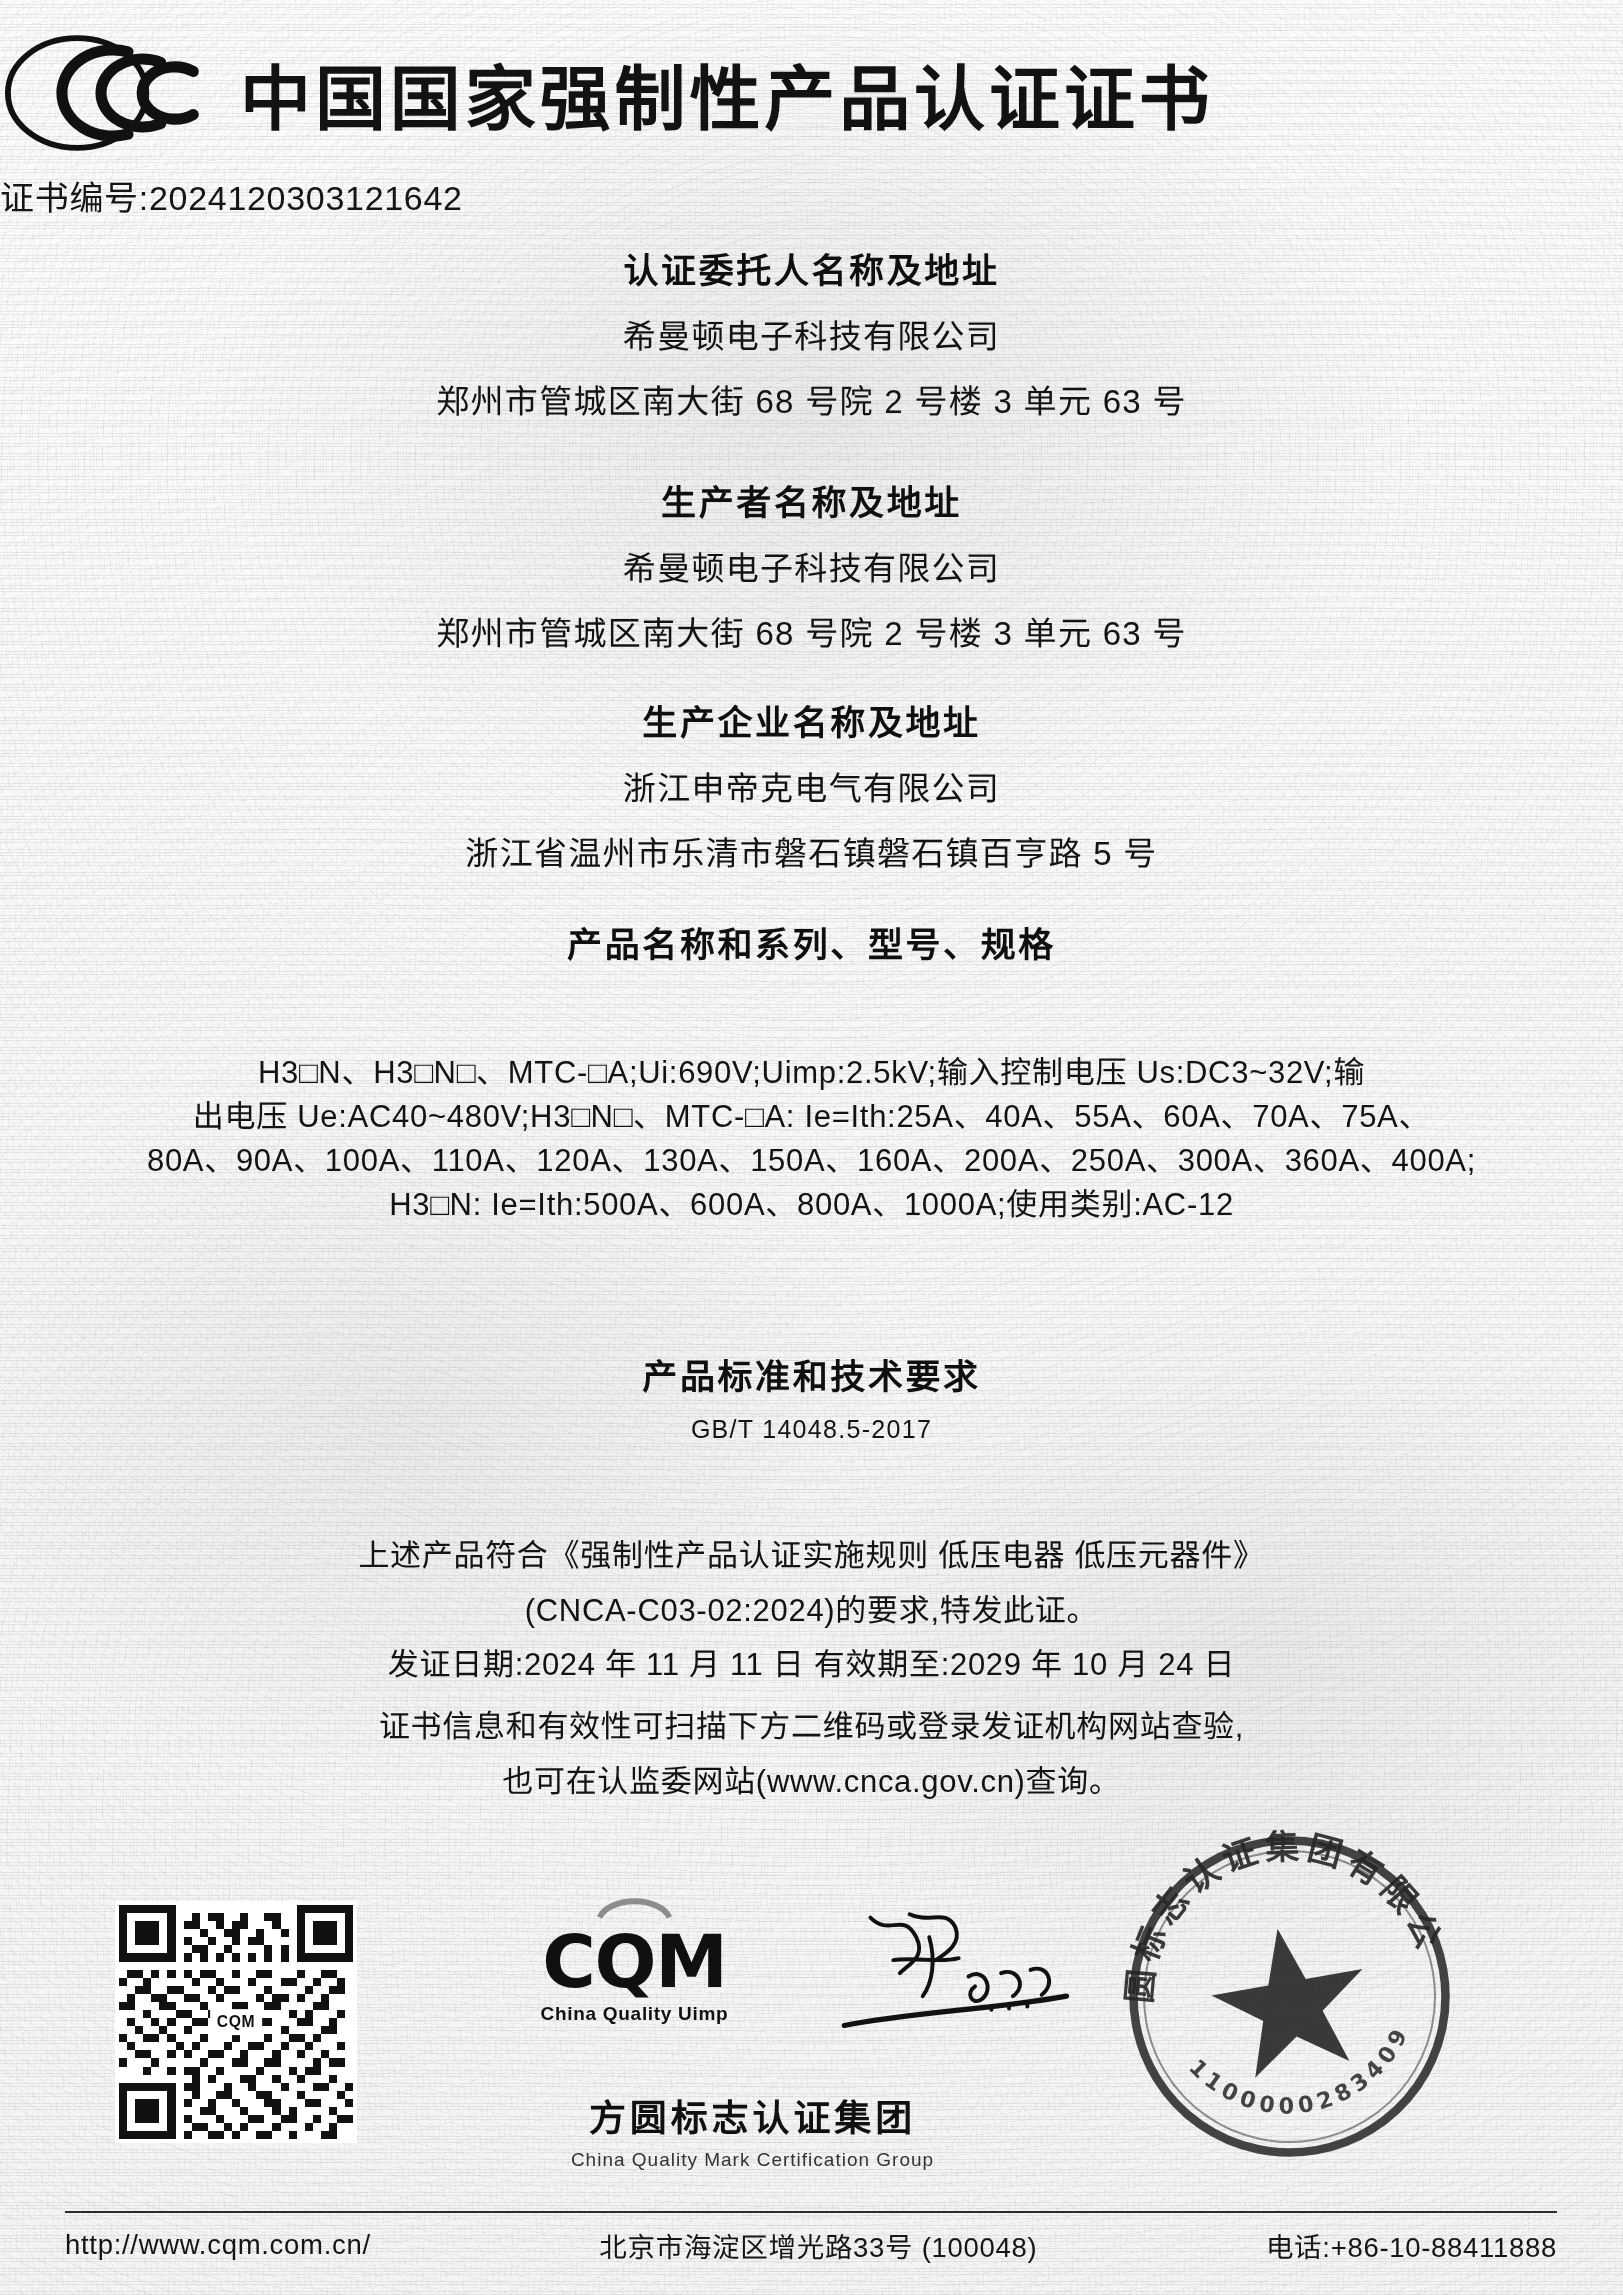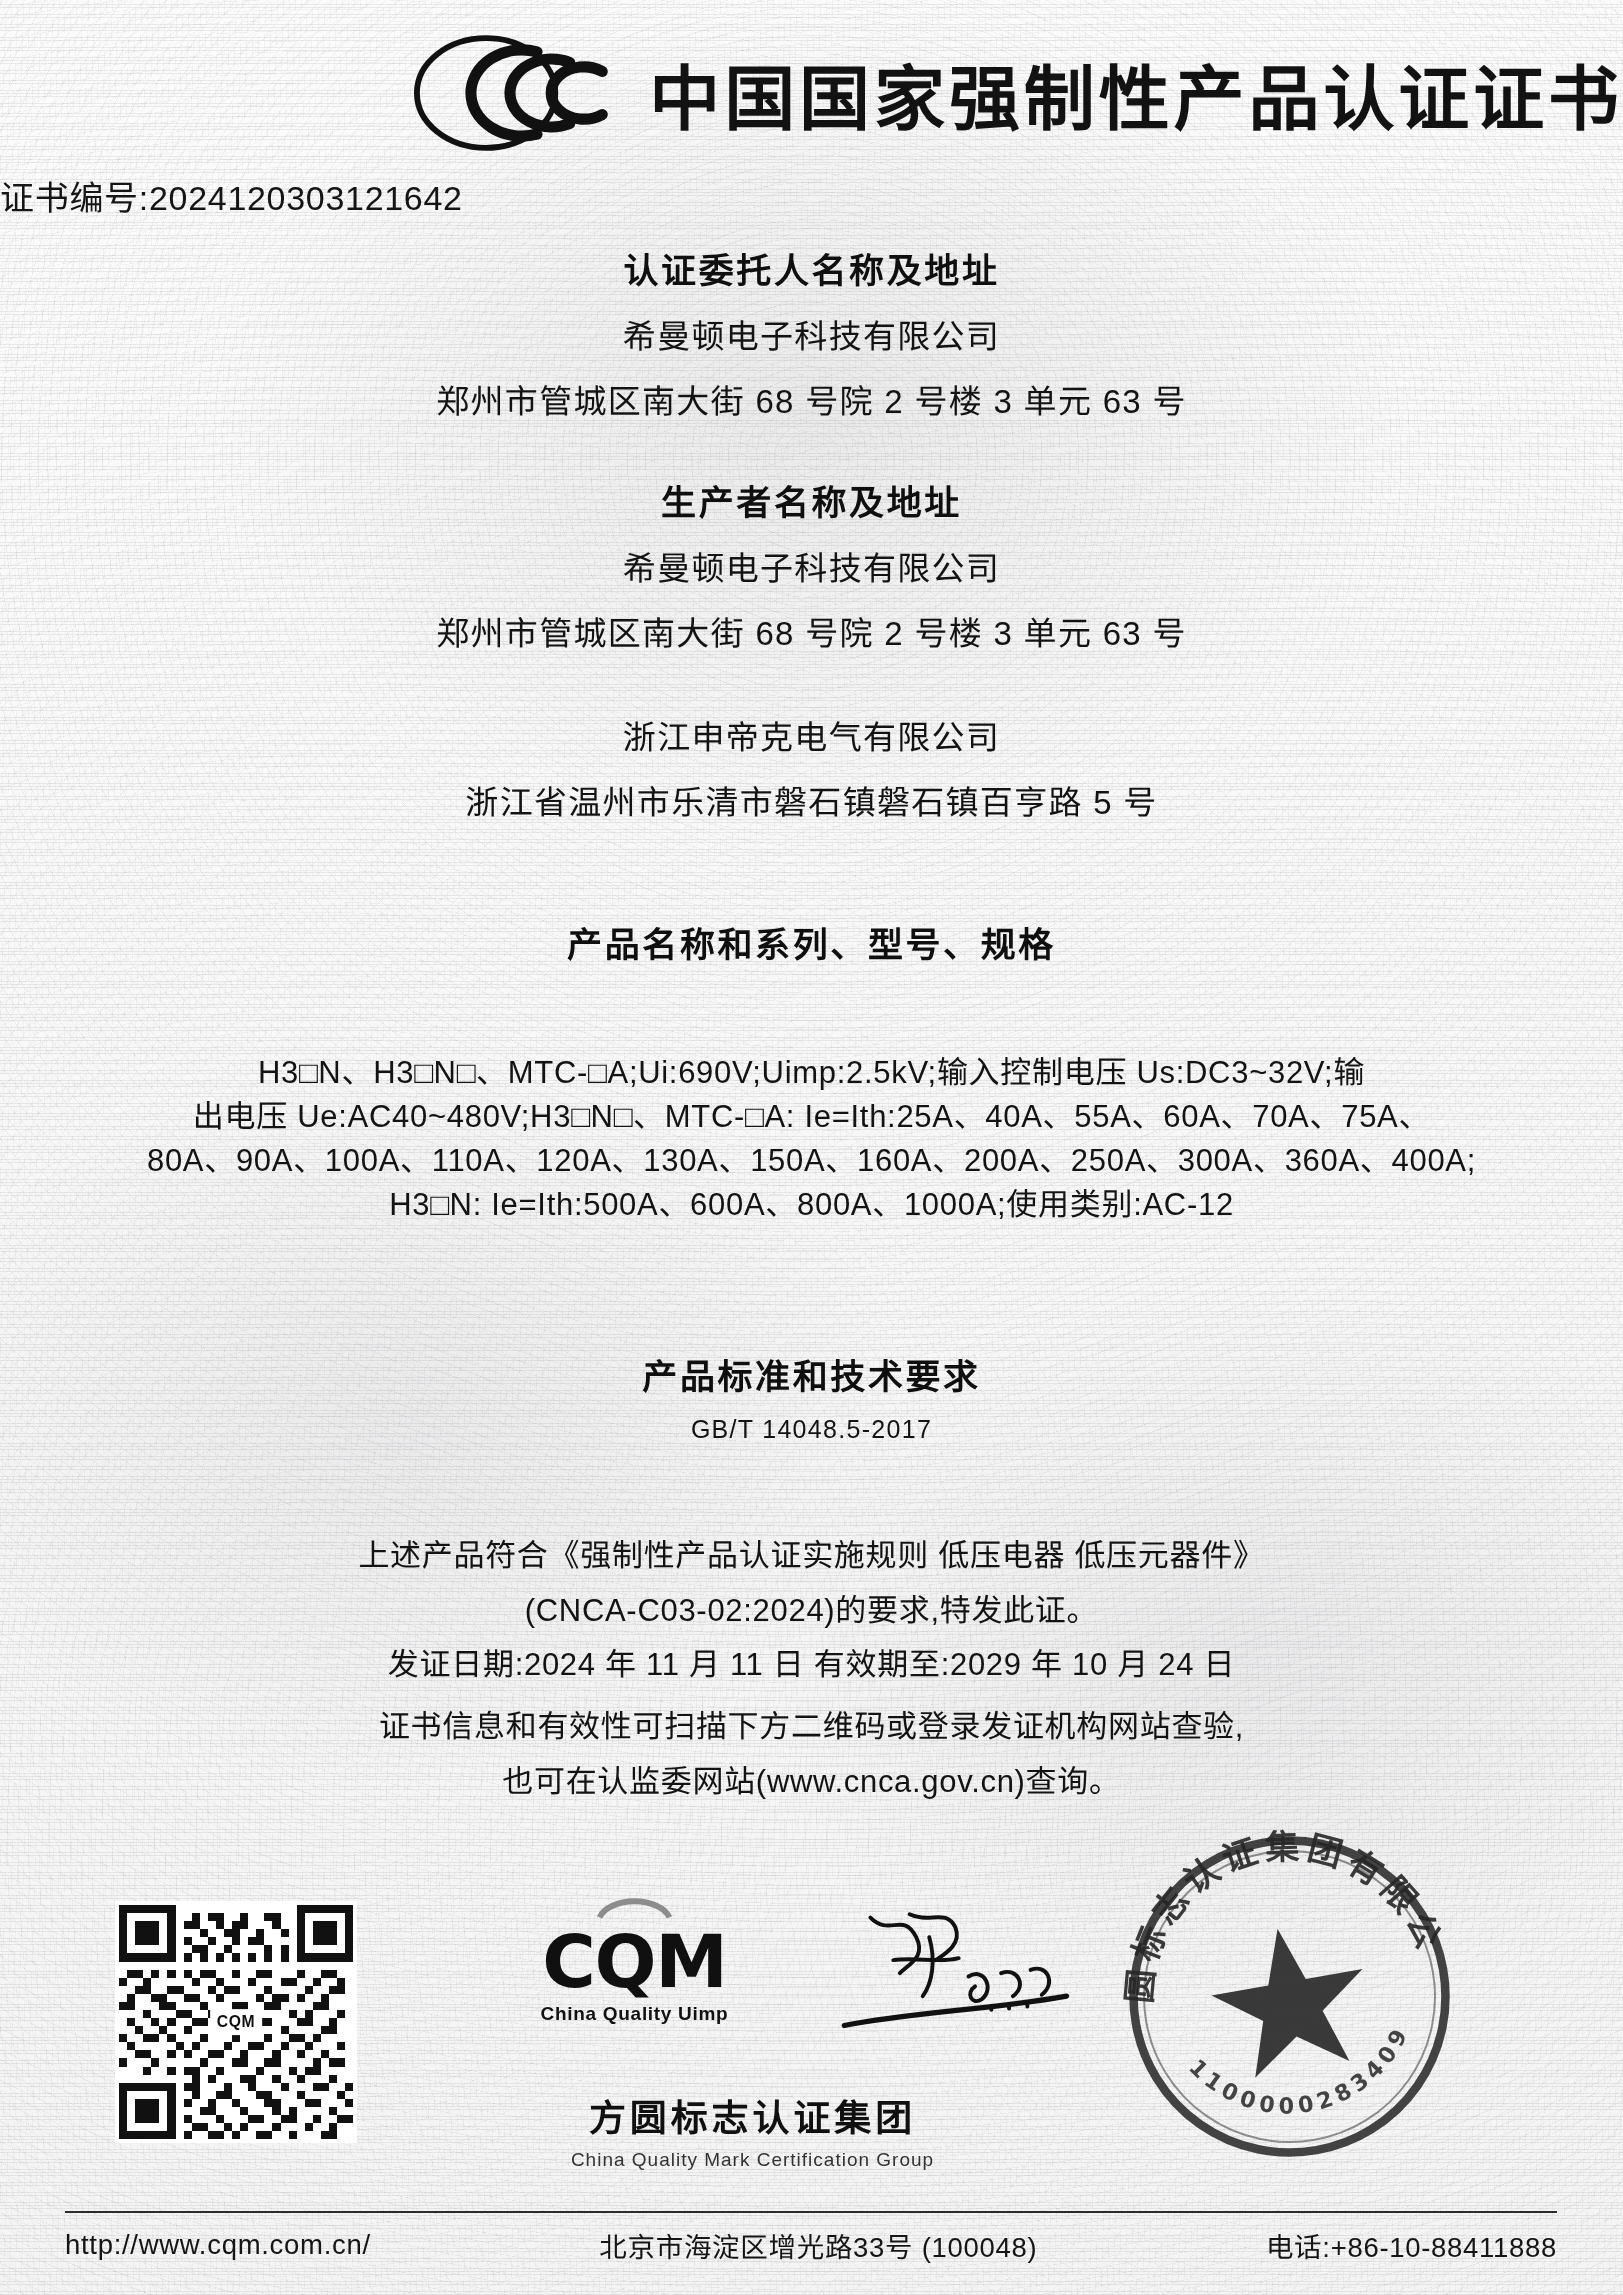--- a/index.html
+++ b/index.html
@@ -45,21 +45,21 @@
   }
 
   
   .header {
     position: absolute;
     top: 31px;
     left: 0;
     width: 1623px;
     display: flex;
     align-items: center;
-    justify-content: flex-end;
+    justify-content: flex-start;
     gap: 31px;
   }
   .ccc-mark { width: 209px; height: 124px; flex: none; }
   .title {
     font-family: "DejaVu Sans", "Liberation Sans", sans-serif;
     font-size: 71px;
     font-weight: 700;
     letter-spacing: 3.9px;
     color: #121212;
     white-space: nowrap;
@@ -257,20 +257,21 @@
     <div class="sec-line">郑州市管城区南大街 68 号院 2 号楼 3 单元 63 号</div>
   </div>
 
   <div class="section" style="top:474px;">
     <div class="sec-title">生产者名称及地址</div>
     <div class="sec-line">希曼顿电子科技有限公司</div>
     <div class="sec-line">郑州市管城区南大街 68 号院 2 号楼 3 单元 63 号</div>
   </div>
 
   <div class="section" style="top:694px;">
+    <div class="sec-title">生产企业名称及地址</div>
     <div class="sec-line">浙江申帝克电气有限公司</div>
     <div class="sec-line">浙江省温州市乐清市磐石镇磐石镇百亨路 5 号</div>
   </div>
 
   <div class="section" style="top:916px;">
     <div class="sec-title">产品名称和系列、型号、规格</div>
   </div>
 
   <div class="spec-block" style="top:1051px;">
     <div class="spec-line">H3□N、H3□N□、MTC-□A;Ui:690V;Uimp:2.5kV;输入控制电压 Us:DC3~32V;输</div>

